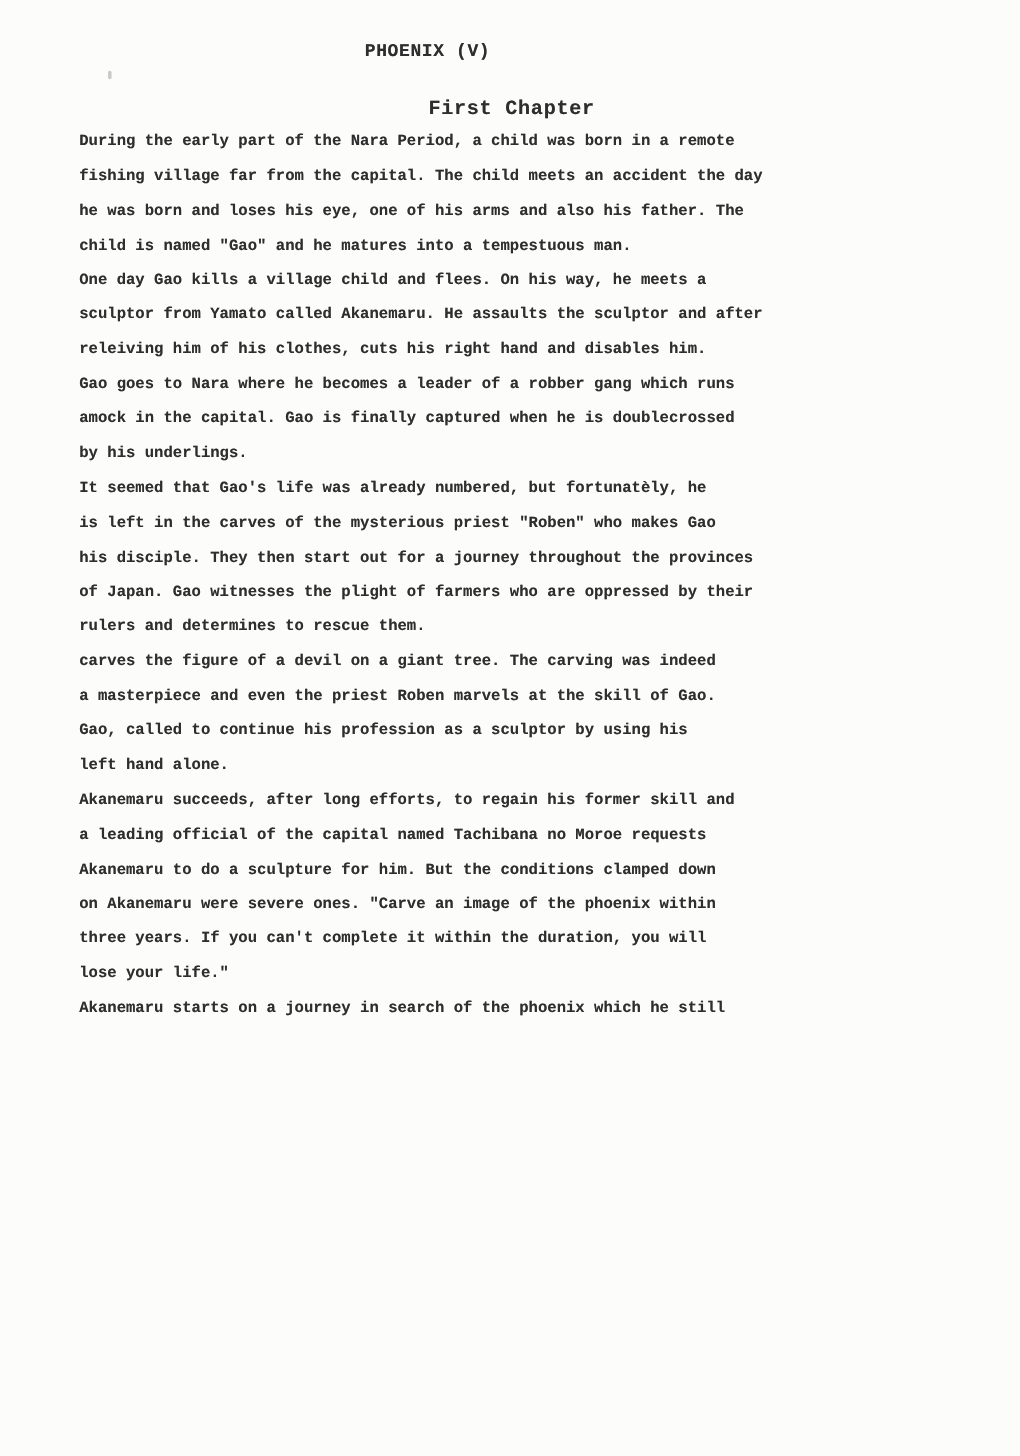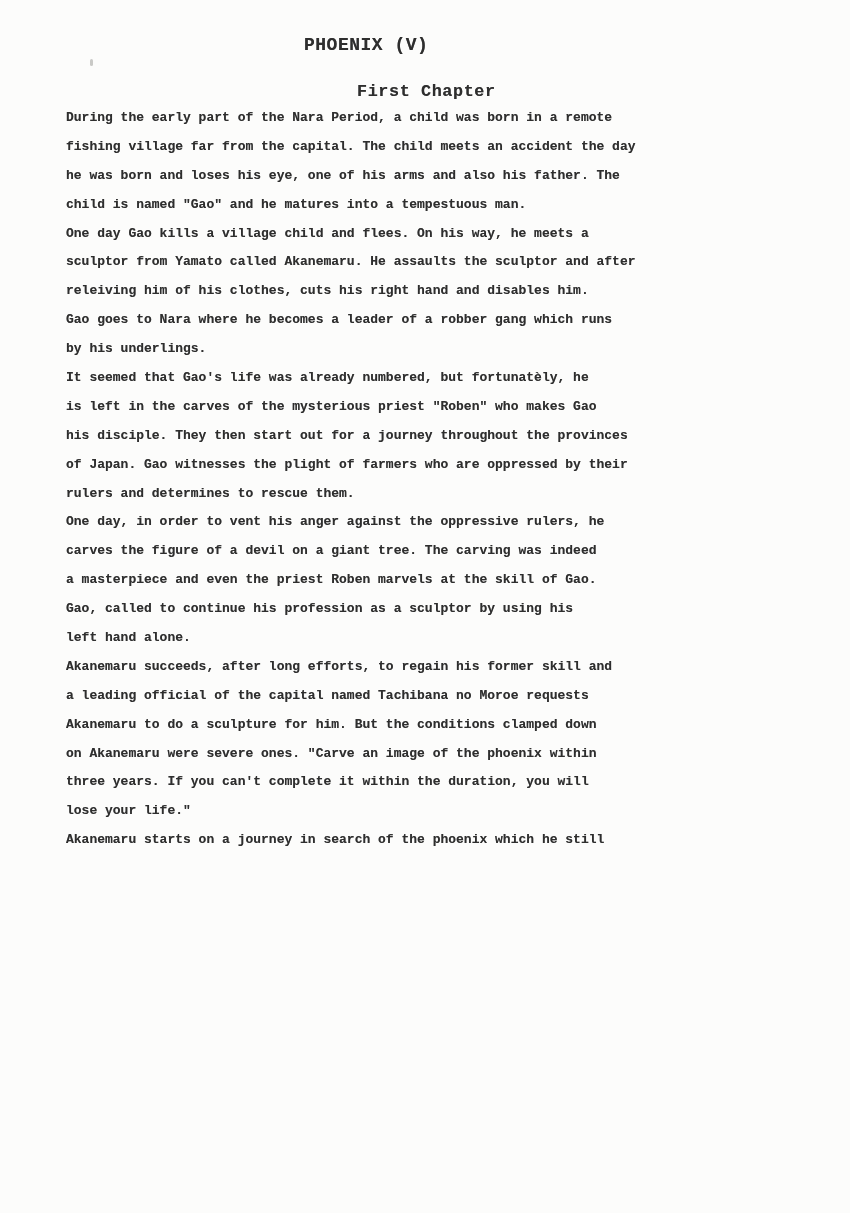--- a/index.html
+++ b/index.html
@@ -13,21 +13,21 @@
     height: 1213px;
     background: #fcfcfb;
     overflow: hidden;
     font-family: "Liberation Mono", "DejaVu Sans Mono", monospace;
     color: #2e2e2e;
   }
   .doc-title {
     position: absolute;
     top: 35px;
     left: 304px;
-    font-size: 18px;
+    font-size: 15px;
     font-weight: bold;
     letter-spacing: 0.5px;
     white-space: pre;
     text-shadow: 0 0 0.5px rgba(30,30,30,0.55);
   }
   .doc-subtitle {
     position: absolute;
     top: 82px;
     left: 321px;
     font-size: 16.8px;
@@ -71,27 +71,27 @@
   <div class="doc-subtitle">First Chapter</div>
   <div class="body-text">
       <div class="text-line">During the early part of the Nara Period, a child was born in a remote</div>
       <div class="text-line">fishing village far from the capital. The child meets an accident the day</div>
       <div class="text-line">he was born and loses his eye, one of his arms and also his father. The</div>
       <div class="text-line">child is named "Gao" and he matures into a tempestuous man.</div>
       <div class="text-line">One day Gao kills a village child and flees. On his way, he meets a</div>
       <div class="text-line">sculptor from Yamato called Akanemaru. He assaults the sculptor and after</div>
       <div class="text-line">releiving him of his clothes, cuts his right hand and disables him.</div>
       <div class="text-line">Gao goes to Nara where he becomes a leader of a robber gang which runs</div>
+      <div class="text-line">amock in the capital. Gao is finally captured when he is doublecrossed</div>
       <div class="text-line">by his underlings.</div>
       <div class="text-line">It seemed that Gao's life was already numbered, but fortunatèly, he</div>
       <div class="text-line">is left in the carves of the mysterious priest "Roben" who makes Gao</div>
       <div class="text-line">his disciple. They then start out for a journey throughout the provinces</div>
       <div class="text-line">of Japan. Gao witnesses the plight of farmers who are oppressed by their</div>
       <div class="text-line">rulers and determines to rescue them.</div>
-      <div class="text-line">One day, in order to vent his anger against the oppressive rulers, he</div>
       <div class="text-line">carves the figure of a devil on a giant tree. The carving was indeed</div>
       <div class="text-line">a masterpiece and even the priest Roben marvels at the skill of Gao.</div>
       <div class="text-line">Gao, called to continue his profession as a sculptor by using his</div>
       <div class="text-line">left hand alone.</div>
       <div class="text-line">Akanemaru succeeds, after long efforts, to regain his former skill and</div>
       <div class="text-line">a leading official of the capital named Tachibana no Moroe requests</div>
       <div class="text-line">Akanemaru to do a sculpture for him. But the conditions clamped down</div>
       <div class="text-line">on Akanemaru were severe ones. "Carve an image of the phoenix within</div>
       <div class="text-line">three years. If you can't complete it within the duration, you will</div>
       <div class="text-line">lose your life."</div>

